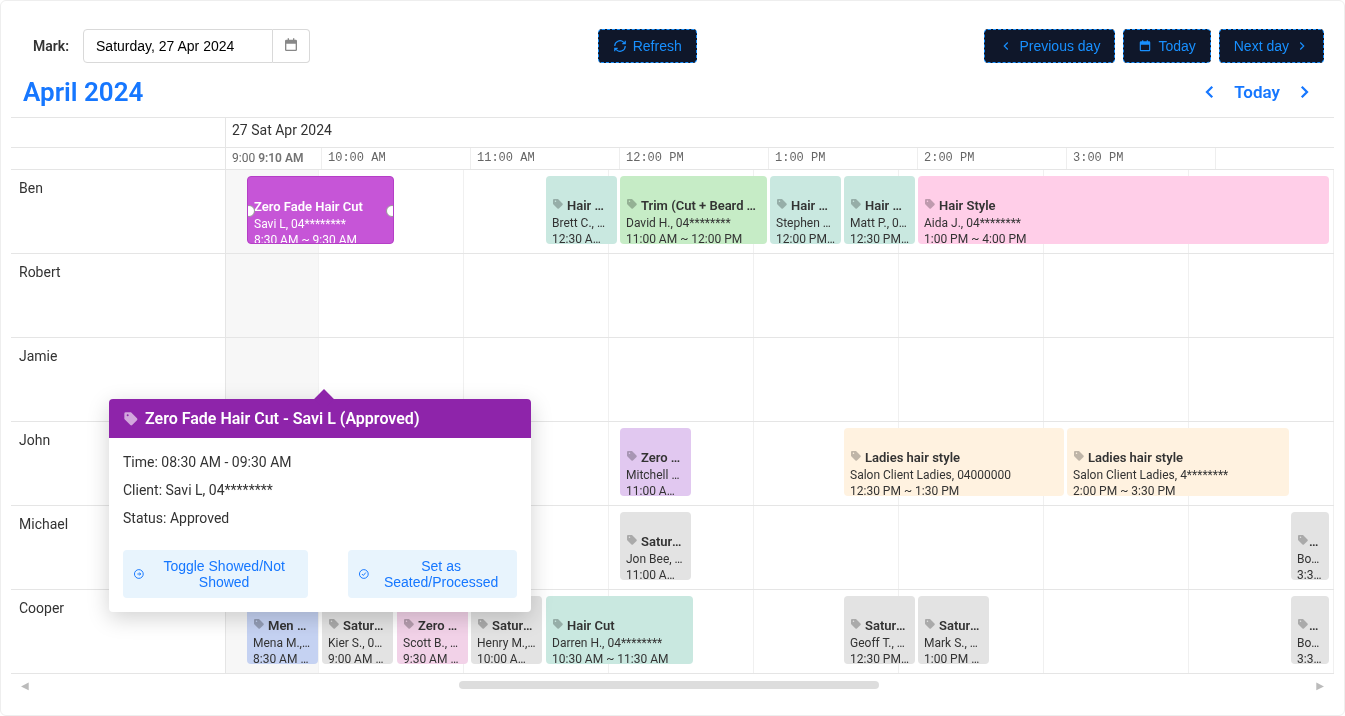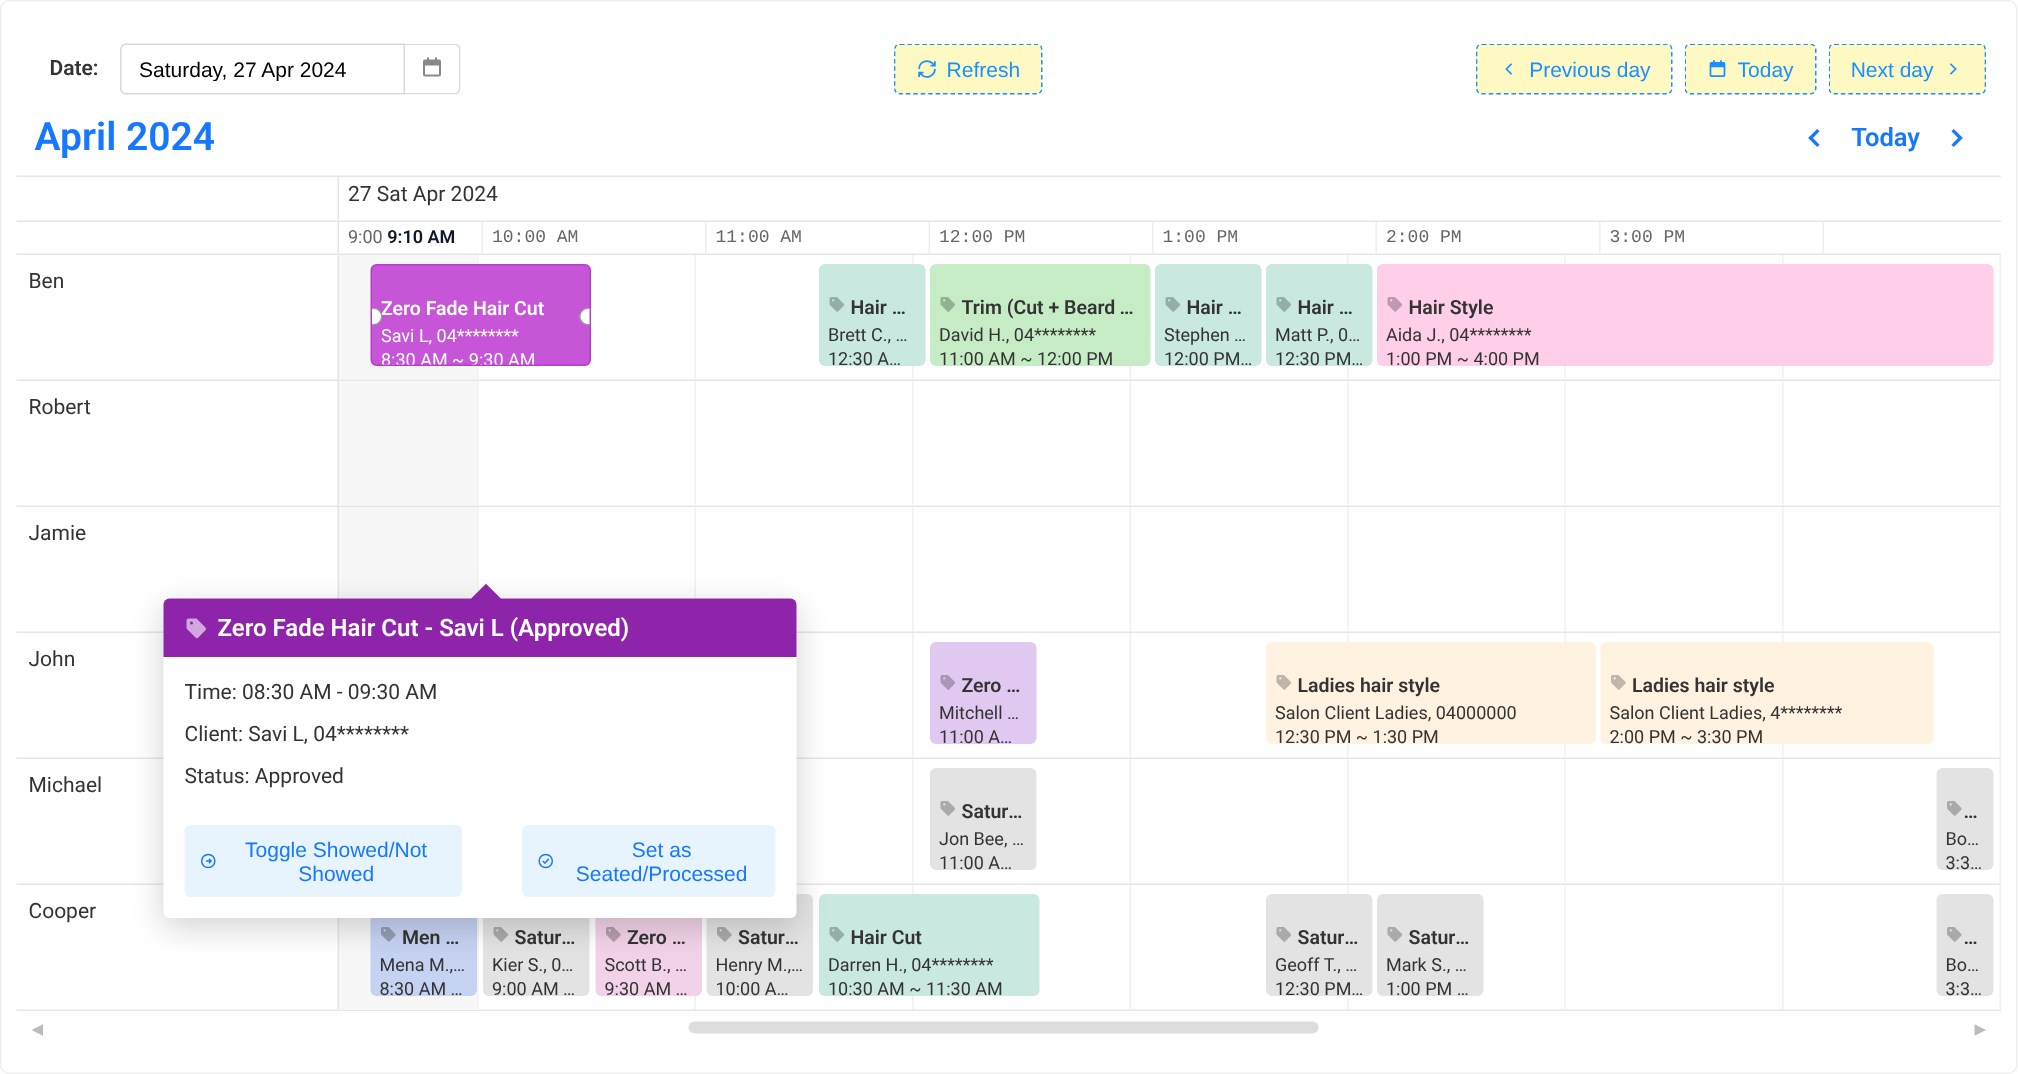--- a/index.html
+++ b/index.html
@@ -8,38 +8,38 @@
 
 
 .toolbar { display: flex; align-items: center; padding: 18px 10px 10px 22px; }
 .toolbar-left { display: flex; align-items: center; gap: 14px; }
 .toolbar-label { font-weight: 600; font-size: 14px; }
 .date-picker { display: flex; }
 .date-input { border: 1px solid #d9d9d9; border-radius: 4px 0 0 4px; padding: 8px 12px; font-size: 14px; width: 190px; background: #fff; }
 .cal-btn { border: 1px solid #d9d9d9; border-left: none; border-radius: 0 4px 4px 0; padding: 0 10px; background: #fff; color: #888; cursor: pointer; }
 .toolbar-center { flex: 1; display: flex; justify-content: center; }
 .toolbar-right { display: flex; gap: 8px; }
-.dashed-btn { border: 1px dashed #1890ff; color: #1890ff; background: #fef9c3; padding: 8px 14px; border-radius: 4px; font-size: 14px; cursor: pointer; display: inline-flex; align-items: center; gap: 6px; }
+.dashed-btn { border: 1px dashed #1890ff; color: #1890ff; background: #0f172a; padding: 8px 14px; border-radius: 4px; font-size: 14px; cursor: pointer; display: inline-flex; align-items: center; gap: 6px; }
 .dashed-btn svg { width: 14px; height: 14px; }
 
 
 .month-header { display: flex; align-items: center; justify-content: space-between; padding: 4px 20px 10px 12px; }
 .month-title { color: #1677ff; font-size: 26px; font-weight: 600; }
 .month-nav { display: flex; align-items: center; gap: 14px; color: #1677ff; font-size: 17px; font-weight: 600; }
 .chev { width: 20px; height: 20px; display: inline-flex; align-items: center; justify-content: center; cursor: pointer; }
 
 
 .schedule { position: relative; border-top: 1px solid #e5e5e5; }
 .day-header-row { display: flex; height: 30px; border-bottom: 1px solid #e5e5e5; }
 .name-col { width: 215px; min-width: 215px; border-right: 1px solid #e5e5e5; }
 .day-header { flex: 1; padding: 4px 6px; font-size: 14px; }
 .time-header-row { display: flex; height: 22px; border-bottom: 1px solid #e5e5e5; font-size: 12px; color: #666; }
 .time-header-row .name-col { display: flex; }
 .time-cell { width: 149px; padding: 3px 6px; border-right: 1px solid #eee; font-family: Liberation Mono, monospace; }
-.time-now { color: #0f172a; font-weight: 600; text-align: right; }
+.time-now { color: #737373; font-weight: 600; text-align: right; }
 .lead-col { width: 96px; border-right: 1px solid #eee; padding: 3px 6px; }
 .row { display: flex; min-height: 84px; border-bottom: 1px solid #e5e5e5; position: relative; }
 .row .name-cell { width: 215px; min-width:215px; padding: 10px 12px 0 8px; font-size: 14px; border-right: 1px solid #e5e5e5; }
 .row .track { flex: 1; position: relative; }
 .row .track .bg { position: absolute; inset: 0; display: flex; }
 .bg .lead { width: 96px; border-right: 1px solid #f2f2f2; background:#f7f7f7; }
 .bg .hc { width: 149px; border-right: 1px solid #f0f0f0; }
 
 .event { position: absolute; top: 6px; height: 68px; border-radius: 4px; padding: 21px 6px; overflow: hidden; font-size: 12px; line-height: 1.35; cursor: pointer; }
 .event .title { font-weight: 600; font-size: 13px; white-space: nowrap; overflow: hidden; text-overflow: ellipsis; }
@@ -80,21 +80,21 @@
 .scroll-footer .arrow-r { right: 10px; }
 .scroll-footer .thumb { position: absolute; left: 448px; width: 420px; height: 8px; top: 3px; background: #ddd; border-radius: 6px; }
 </style>
 </head>
 <body>
 
 <div class="container">
 
   <div class="toolbar">
     <div class="toolbar-left">
-      <span class="toolbar-label">Date:</span>
+      <span class="toolbar-label">Mark:</span>
       <div class="date-picker">
         <input class="date-input" value="Saturday, 27 Apr 2024" style="">
         <button class="cal-btn">
           <svg viewBox="0 0 24 24" width="16" height="16" fill="currentColor">
               <path d="M7 2v2H5a2 2 0 0 0-2 2v13a2 2 0 0 0 2 2h14a2 2 0 0 0 2-2V6a2 2 0 0 0-2-2h-2V2h-2v2H9V2H7zm-2 8h14v9H5v-9z"></path>
             </svg>
         </button>
       </div>
     </div>
     <div class="toolbar-center">

